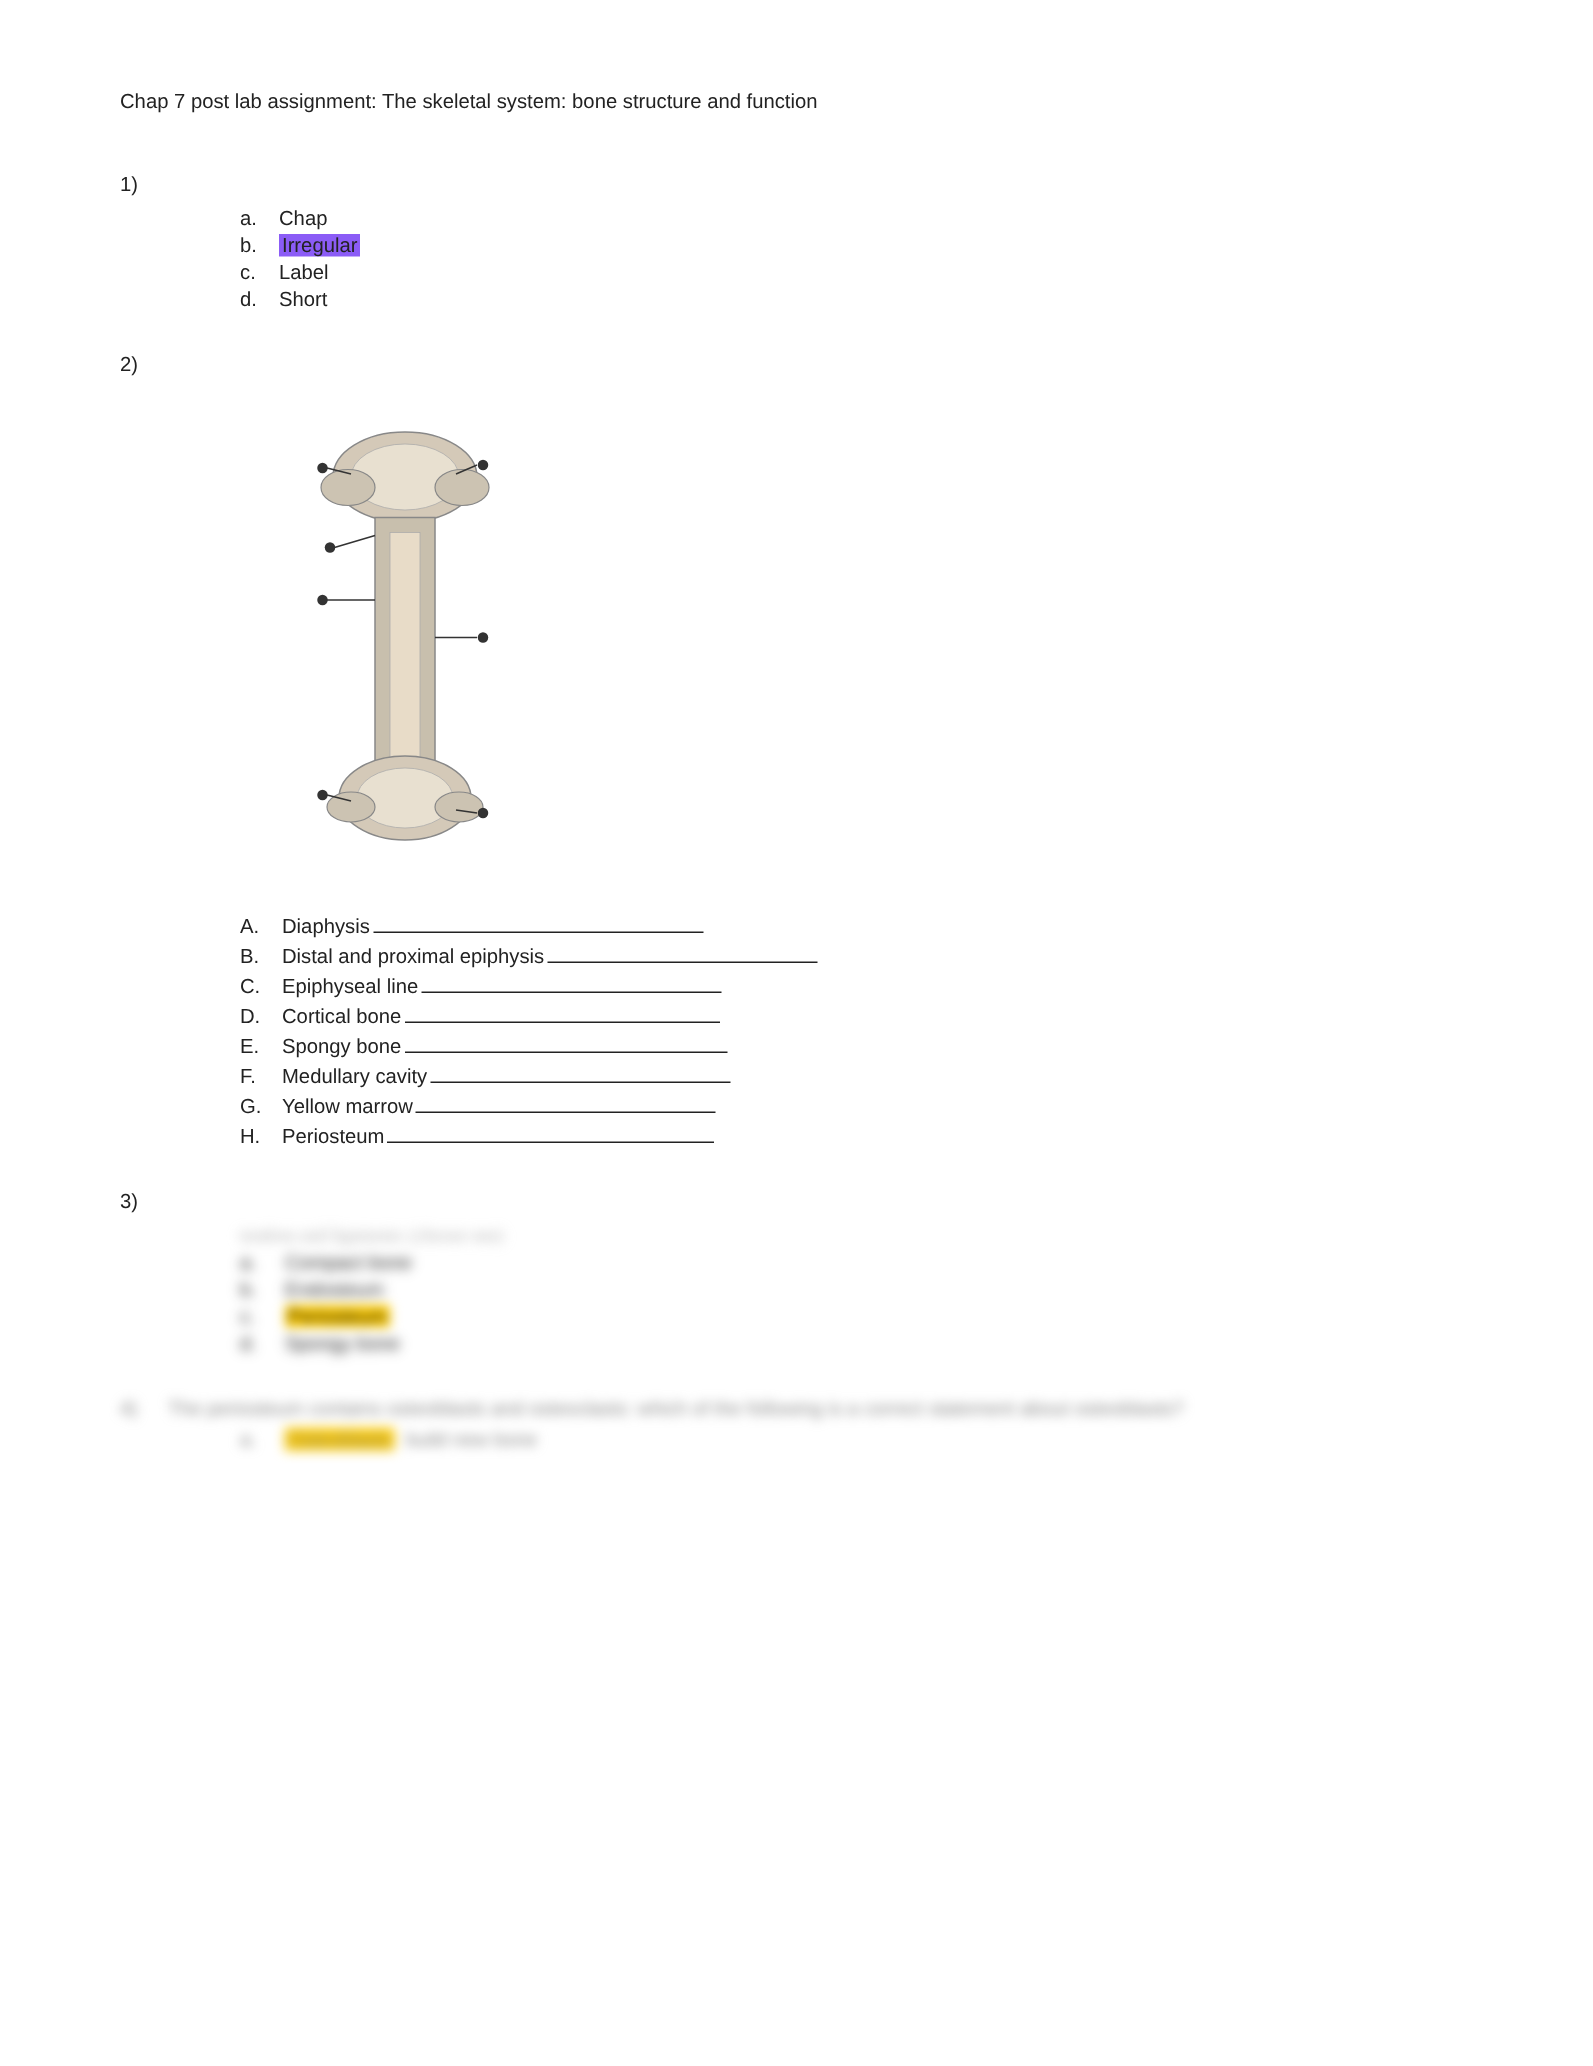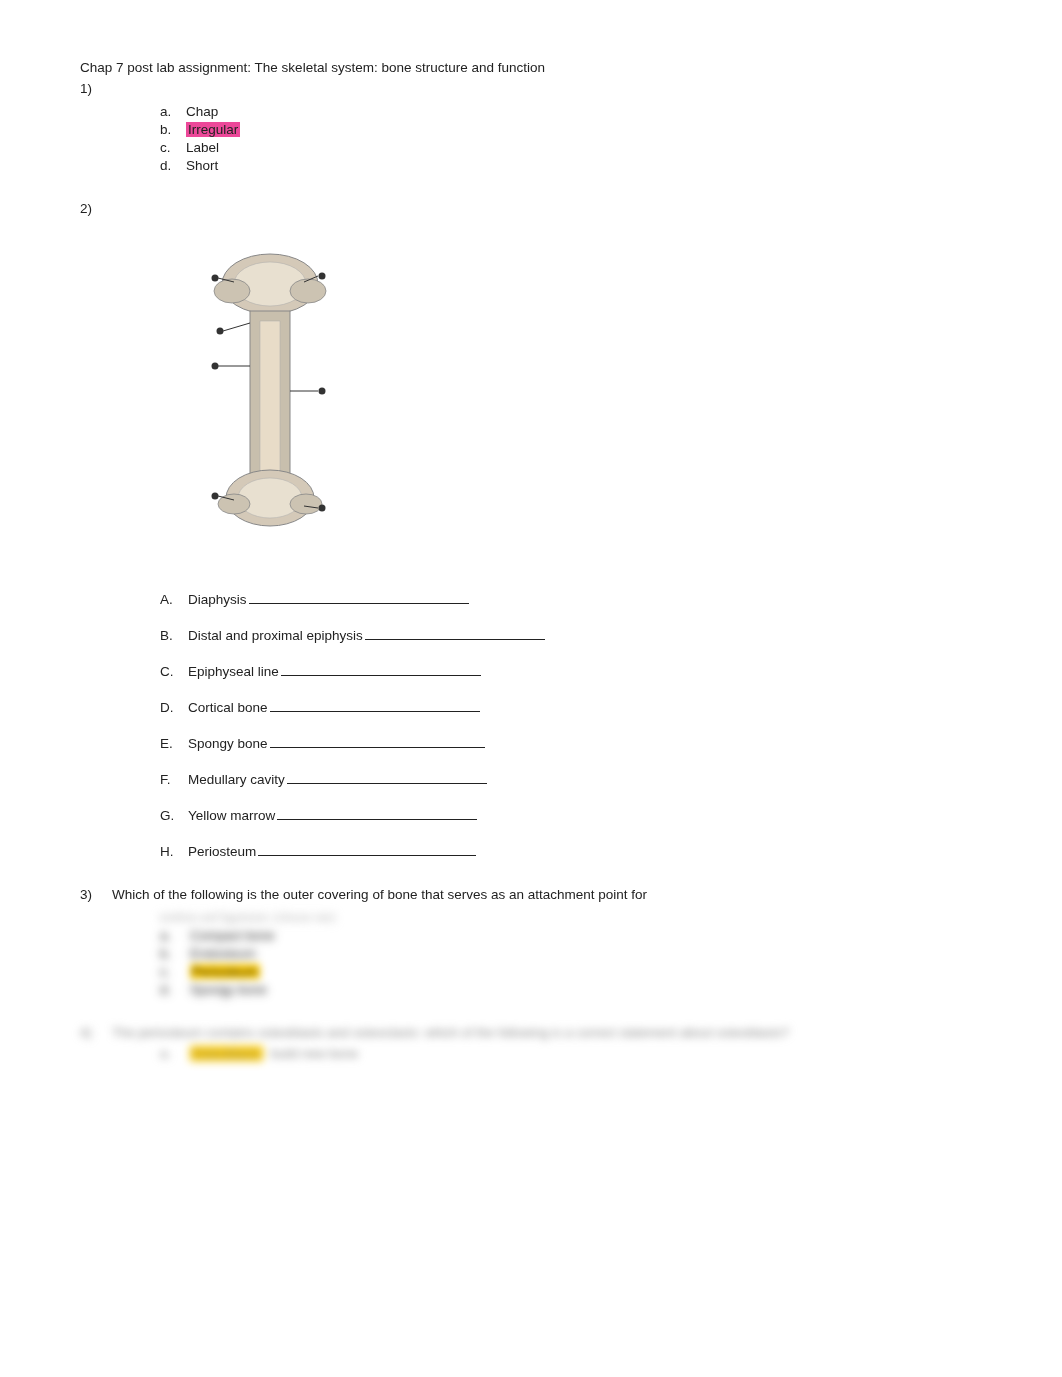--- a/index.html
+++ b/index.html
@@ -13,21 +13,21 @@
       font-family: "Times New Roman", Times, serif;
       font-size: 14px;
       color: #222;
       padding: 60px 80px;
       width: 1062px;
       min-height: 1377px;
     }
 
     .page-title {
       font-size: 13.5px;
-      margin-bottom: 6px;
+      margin-bottom: 40px;
       font-family: Arial, sans-serif;
     }
 
     .question-block {
       margin-bottom: 28px;
     }
 
     .question-text {
       font-size: 13.5px;
       margin-bottom: 8px;
@@ -51,21 +51,21 @@
       gap: 8px;
       margin-bottom: 3px;
       align-items: baseline;
     }
 
     .choice-label {
       min-width: 18px;
     }
 
     .highlighted {
-      background-color: #ec4899;
+      background-color: #8b5cf6;
       padding: 0 2px;
       text-align: right;
     }
 
     
     .diagram-container {
       margin: 20px 0 20px 80px;
       width: 220px;
       height: 320px;
       position: relative;
@@ -92,21 +92,20 @@
     }
 
     .label-letter {
       min-width: 22px;
     }
 
     .label-text {
       display: flex;
       align-items: baseline;
       gap: 0;
-      margin-top: 16px;
     }
 
     .underline-fill {
       display: inline-block;
       border-bottom: 1px solid #222;
       width: 220px;
       margin-left: 2px;
     }
 
     .blurred-choices {
@@ -253,21 +252,20 @@
       <span class="label-text">
         Periosteum<span class="underline-fill" style="width:218px;"></span>
       </span>
     </div>
   </div>
 </div>
 
 <div class="question-block">
   <div class="question-text">
     <span class="question-num">3)</span>
-    <span>Which of the following is the outer covering of bone that serves as an attachment point for</span>
   </div>
 
   <div class="blurred-choices">
     <div style="font-size:12px; color:#aaa; margin-bottom:3px; filter:blur(3px);">
       tendons and ligaments: (choose one)
     </div>
     <div style="display:flex; gap:8px; margin-bottom:3px; filter:blur(3px); font-size:13px; font-family:Arial,sans-serif;">
       <span style="min-width:22px;">a.</span>
         <span>Compact bone</span>
     </div>

